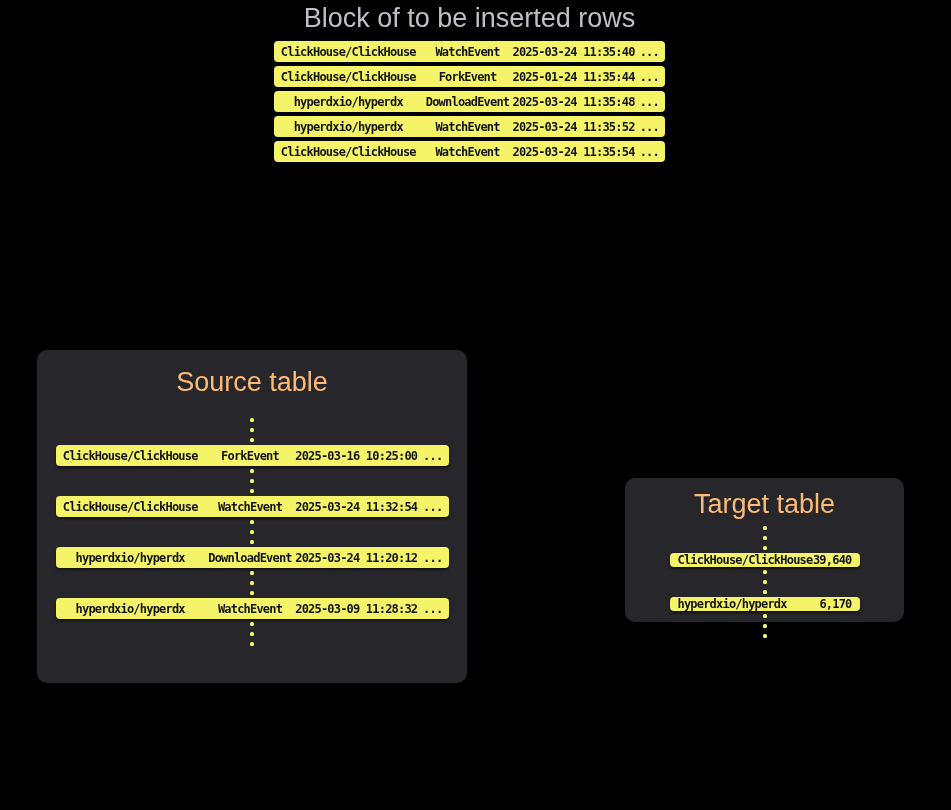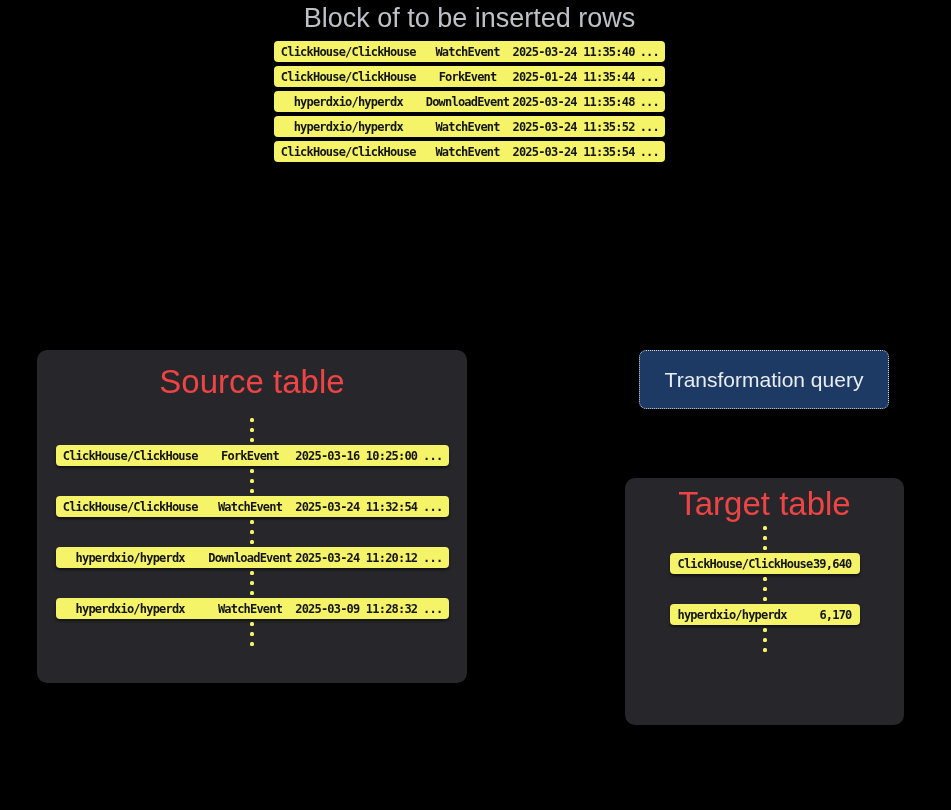--- a/index.html
+++ b/index.html
@@ -15,24 +15,24 @@
   }
   .big-title {
     font-size: 27px;
     font-weight: 400;
     line-height: 32px;
     color: #bdc0c5;
     text-align: center;
     white-space: nowrap;
   }
   .box-title {
-    font-size: 33px;
+    font-size: 27px;
     font-weight: 400;
     line-height: 32px;
-    color: #ef4444;
+    color: #fdba74;
     text-align: center;
     white-space: nowrap;
   }
   
   .insert-block {
     position: absolute;
     left: 252px;
     top: 2px;
     width: 391px;
   }
@@ -106,21 +106,21 @@
     display: flex;
     align-items: center;
     justify-content: center;
     font-size: 21px;
     font-weight: 400;
     color: #e9ecf1;
     cursor: pointer;
     white-space: nowrap;
   }
   
-  .target-box { left: 603px; top: 478px; width: 279px; height: 247px; }
+  .target-box { left: 603px; top: 478px; width: 279px; height: 144px; }
   .target-box .box-title { margin-top: 10px; }
   .target-box .dots.first { margin-top: 6px; }
   .count-row {
     width: 190px;
     height: 21px;
     background: #f5f469;
     border-radius: 4px;
     box-shadow: 0 2px 3px rgba(0,0,0,0.55);
     display: flex;
     align-items: center;
@@ -230,21 +230,20 @@
       <span>...</span>
     </div>
 
     <div class="dots">
         <i></i>
         <i></i>
         <i></i>
       </div>
   </section>
 
-  <div class="query-button">Transformation query</div>
 
   <section class="table-box target-box">
     <div class="box-title">Target table</div>
 
     <div class="dots first">
         <i></i>
         <i></i>
         <i></i>
       </div>
 

